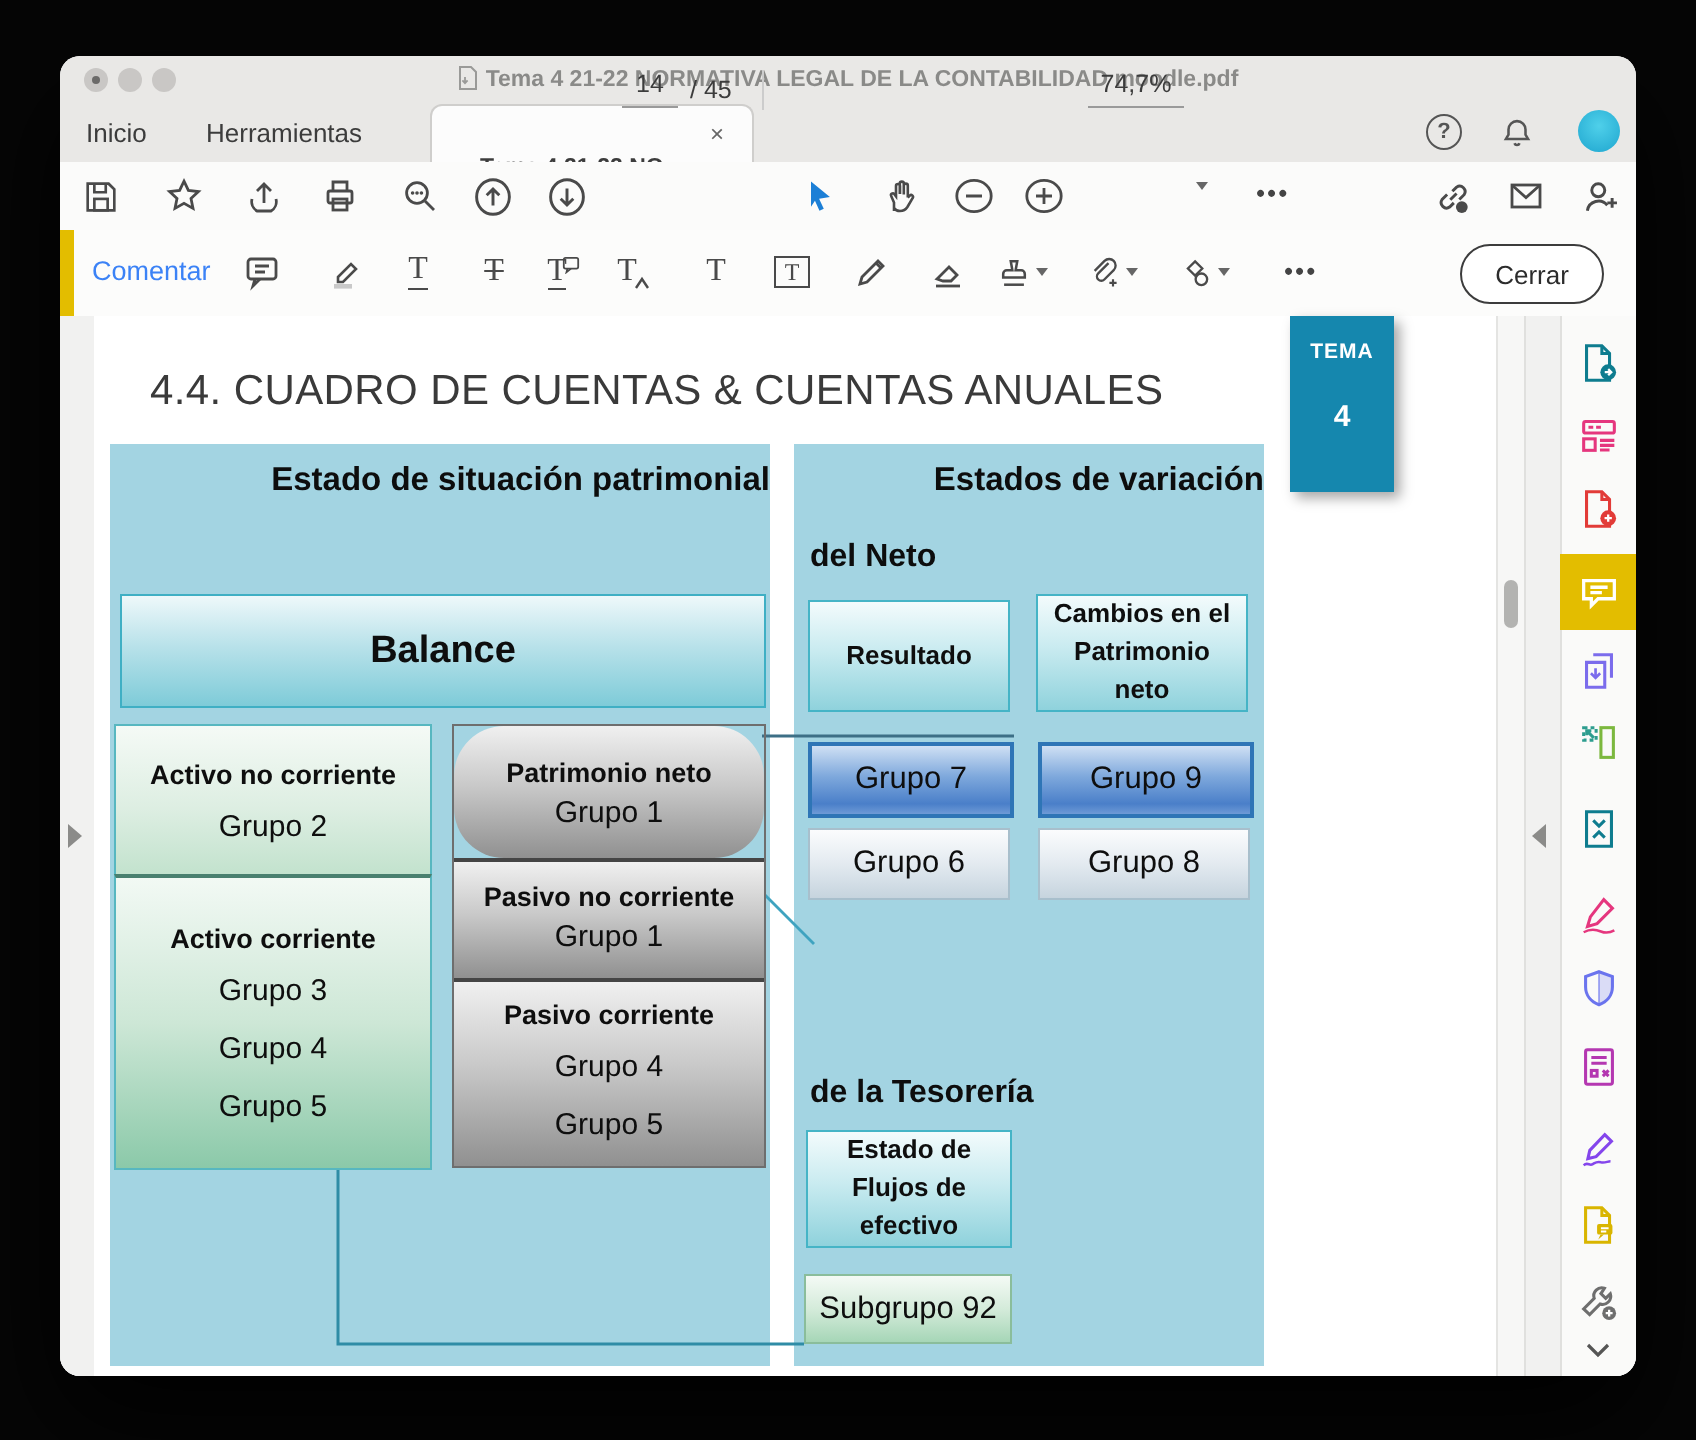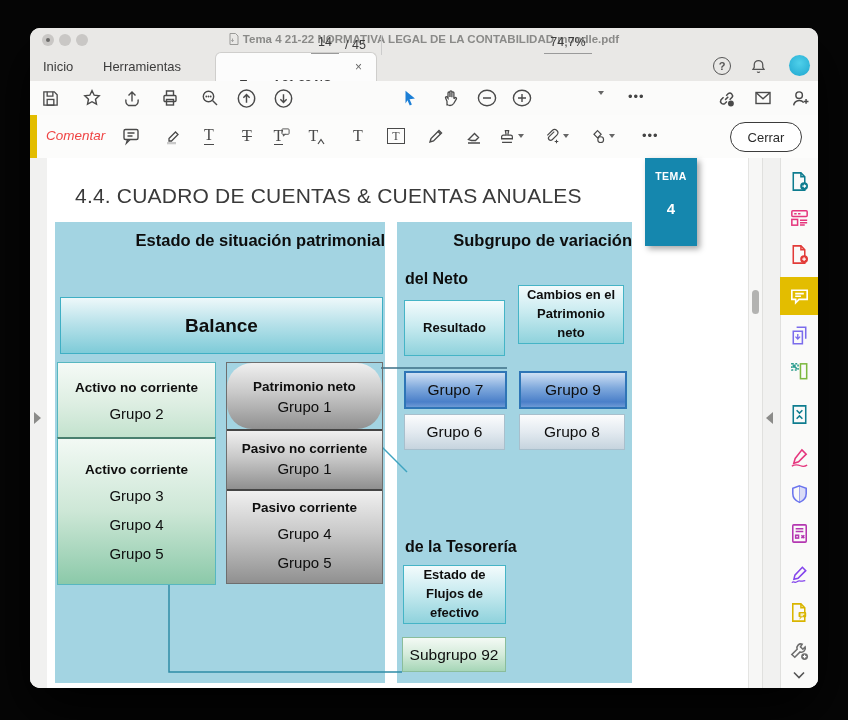--- a/index.html
+++ b/index.html
@@ -25,21 +25,21 @@
   .toolbar{left:0;top:53px;width:788px;height:34px;background:#fbfbfa;border-bottom:1px solid #d8d8d6;}
   .ticon{width:26px;height:26px;top:4px;display:flex;align-items:center;justify-content:center;}
   .sep{width:1px;height:20px;background:#ccc;top:7px;}
   .pagefield{top:7px;width:28px;height:18px;border-bottom:1.4px solid #9a9a9a;text-align:center;font-size:12.5px;color:#3c3c3c;}
   .pagetotal{top:10px;font-size:12.5px;color:#3c3c3c;}
   .zoomfield{top:7px;width:48px;height:18px;border-bottom:1.4px solid #9a9a9a;text-align:center;font-size:12.5px;color:#3c3c3c;}
   .caret{width:0;height:0;border-left:3.5px solid transparent;border-right:3.5px solid transparent;border-top:4.5px solid #666;}
   .dots{font-size:13px;color:#444;letter-spacing:1px;top:8px;}
   .commentbar{left:0;top:87px;width:788px;height:43px;background:#fcfcfb;border-bottom:1px solid #cfcfcd;}
   .ybar{left:0;top:0;width:7px;height:43px;background:#e3bd00;}
-  .clabel{left:16px;top:13px;font-size:13.5px;color:#ef4444;font-style:italic;}
+  .clabel{left:16px;top:13px;font-size:13.5px;color:#3b82f6;}
   .cicon{width:26px;height:30px;top:6px;display:flex;align-items:center;justify-content:center;}
   .tglyph{font-family:"Liberation Serif",serif;font-size:16px;color:#4a4a4a;line-height:1;}
   .cerrar{left:700px;top:7px;width:70px;height:28px;border:1.6px solid #3c3c3c;border-radius:15px;display:flex;align-items:center;justify-content:center;font-size:13px;color:#2c2c2c;background:#fff;}
   .dd{margin-left:2px;}
   
   .content{left:0;top:130px;width:788px;height:530px;background:#eef0f0;}
   .page{left:17px;top:0;width:701px;height:530px;background:#ffffff;}
   .leftstrip{left:0;top:0;width:17px;height:530px;background:#f1f1f0;border-right:1px solid #e2e2e0;}
   .gutter{left:718px;top:0;width:14px;height:530px;background:#f7f7f6;border-left:1px solid #e4e4e2;}
   .thumb{left:722px;top:132px;width:7px;height:24px;border-radius:4px;background:#b3b3b1;}
@@ -291,21 +291,21 @@
     <div class="abs pdftitle">4.4. CUADRO DE CUENTAS &amp; CUENTAS ANUALES</div>
     <div class="abs tema">
       <div class="abs lbl">TEMA</div>
       <div class="abs num">4</div>
     </div>
 
     <div class="abs panel" style="left:25px;top:64px;width:330px;height:461px;">
       <div class="abs pheader">Estado de situación patrimonial</div>
     </div>
     <div class="abs panel" style="left:367px;top:64px;width:235px;height:461px;">
-      <div class="abs pheader">Subgrupo de variación</div>
+      <div class="abs pheader">Estados de variación</div>
     </div>
 
     <svg class="abs icons" style="left:0;top:0;" width="788" height="530">
       <path d="M139 424 V514 H372" fill="none" stroke="#2f8ca6" stroke-width="1.5"></path>
       <path d="M351 210 H477" fill="none" stroke="#3d6f86" stroke-width="1.4"></path>
       <path d="M352 289 L377 314" fill="none" stroke="#3fa3c0" stroke-width="1.4"></path>
     </svg>
 
     <div class="abs bx balance" style="left:30px;top:139px;width:321px;height:55px;">
         <span>Balance</span>
@@ -333,21 +333,21 @@
       </div>
       <div class="bx gsec" style="height:92px;">
         <div class="btitle" style="margin-top:3px;">Pasivo corriente</div>
         <div class="bitem">Grupo 4</div>
         <div class="bitem">Grupo 5</div>
       </div>
     </div>
 
     <div class="abs subhead" style="left:375px;top:112px;">del Neto</div>
     <div class="abs bx tealbox" style="left:374px;top:142px;width:99px;height:54px;"><span>Resultado</span></div>
-    <div class="abs bx tealbox" style="left:488px;top:127px;width:104px;height:57px;align-items:center;"><span>Cambios en el
+    <div class="abs bx tealbox" style="left:488px;top:139px;width:104px;height:57px;align-items:center;"><span>Cambios en el
 Patrimonio
 neto</span></div>
     <div class="abs bx bluebox" style="left:374px;top:213px;width:99px;height:34px;">
         <span>Grupo 7</span>
       </div>
     <div class="abs bx bluebox" style="left:489px;top:213px;width:104px;height:34px;">
         <span>Grupo 9</span>
       </div>
     <div class="abs bx ltbluebox" style="left:374px;top:256px;width:99px;height:34px;">
         <span>Grupo 6</span>

